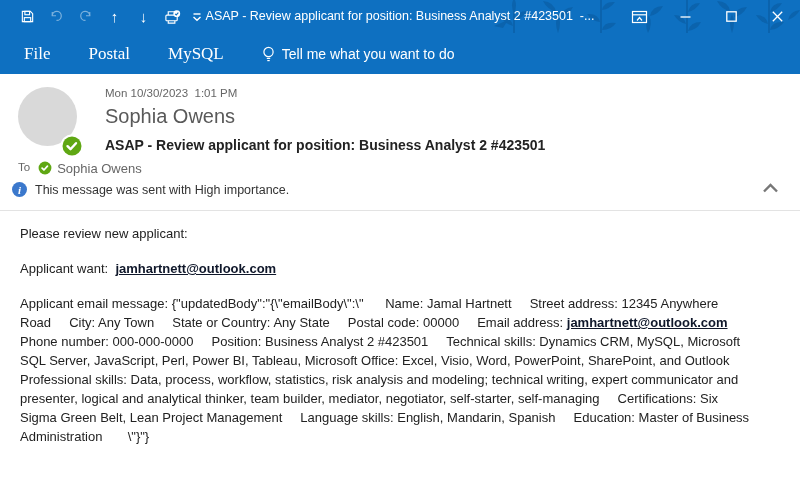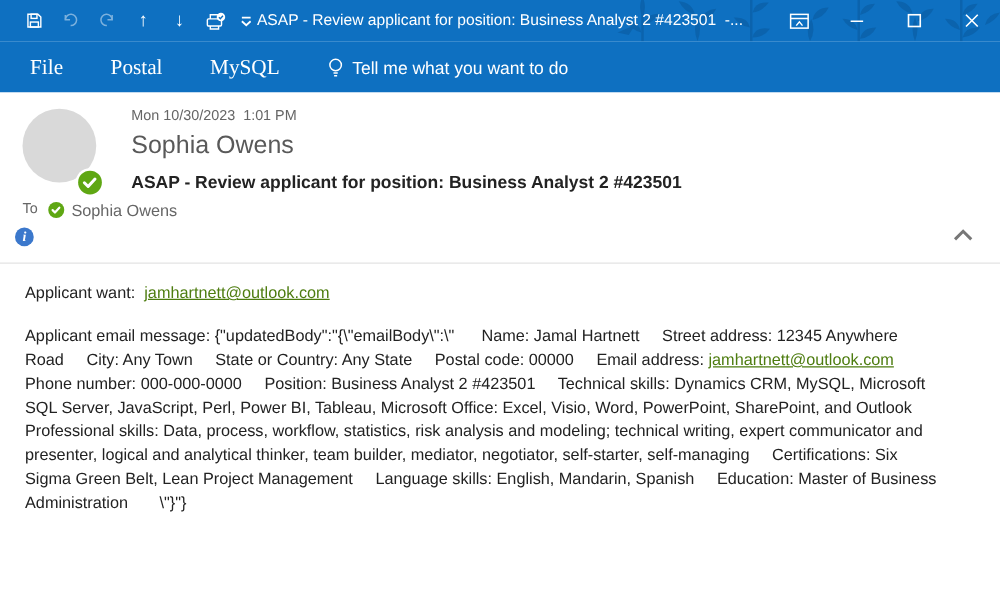--- a/index.html
+++ b/index.html
@@ -47,21 +47,21 @@
     font-family:"Liberation Serif",serif;font-style:italic;}
   .info-text{font-size:12.5px;color:#333;margin-left:8px;}
   .collapse-btn{position:absolute;right:20px;top:107px;background:none;border:none;padding:0;cursor:default;}
   .divider{position:absolute;left:0;right:0;top:136px;border-top:1px solid #e3e3e3;}
   
   .mail-body{position:absolute;left:0;right:0;top:137px;padding:13px 48px 0 20px;
     font-size:13px;line-height:19px;color:#222;}
   .mail-body p{margin:0;white-space:pre-wrap;word-wrap:break-word;}
   .p-gap16{margin-bottom:16px !important;}
   .p-gap14{margin-bottom:14px !important;}
-  a.maillink{color:#4d7c0f;text-decoration:underline;cursor:pointer;}
+  a.maillink{color:#0f172a;text-decoration:underline;cursor:pointer;font-weight:bold;}
 </style>
 </head>
 <body>
 
 <div class="titlebar">
   <svg class="pattern" viewBox="0 0 320 33">
     <g fill="#0b63ad">
       <path d="M14 26 l14 -6 -5 8 z"></path>
       <path d="M34 14 q4 -9 0 -16 q-4 7 0 16z"></path>
       <rect x="33" y="0" width="2" height="33"></rect>
@@ -196,30 +196,32 @@
     <span class="to-label">To</span>
     <svg width="14" height="14" viewBox="0 0 24 24">
       <circle cx="12" cy="12" r="11" fill="#5fa713"></circle>
       <path d="M7 12.2 l3.2 3.2 6 -6.6" fill="none" stroke="#fff" stroke-width="3" stroke-linecap="round" stroke-linejoin="round"></path>
     </svg>
     <span class="to-name">Sophia Owens</span>
   </div>
 
   <div class="info-row">
     <span class="info-icon">i</span>
+    <span class="info-text">This message was sent with High importance.</span>
   </div>
 
   <button class="collapse-btn">
     <svg width="19" height="14" viewBox="0 0 19 14" fill="none" stroke="#777" stroke-width="2.4">
       <path d="M3 10.5 L9.5 4 L16 10.5"></path>
     </svg>
   </button>
 
   <div class="divider"></div>
 
   <div class="mail-body">
+    <p class="p-gap16">Please review new applicant:</p>
 
     <p class="p-gap16"><span>Applicant want:  </span><a class="maillink">jamhartnett@outlook.com</a></p>
 
 
     <p><span>Applicant email message: {"updatedBody":"{\"emailBody\":\"      Name: Jamal Hartnett     Street address: 12345 Anywhere Road     City: Any Town     State or Country: Any State     Postal code: 00000     Email address: </span><a class="maillink">jamhartnett@outlook.com</a><span>     Phone number: 000-000-0000     Position: Business Analyst 2 #423501     Technical skills: Dynamics CRM, MySQL, Microsoft SQL Server, JavaScript, Perl, Power BI, Tableau, Microsoft Office: Excel, Visio, Word, PowerPoint, SharePoint, and Outlook     Professional skills: Data, process, workflow, statistics, risk analysis and modeling; technical writing, expert communicator and presenter, logical and analytical thinker, team builder, mediator, negotiator, self-starter, self-managing     Certifications: Six Sigma Green Belt, Lean Project Management     Language skills: English, Mandarin, Spanish     Education: Master of Business Administration       \"}"}</span></p>
   </div>
 </div>
 
 </body></html>

